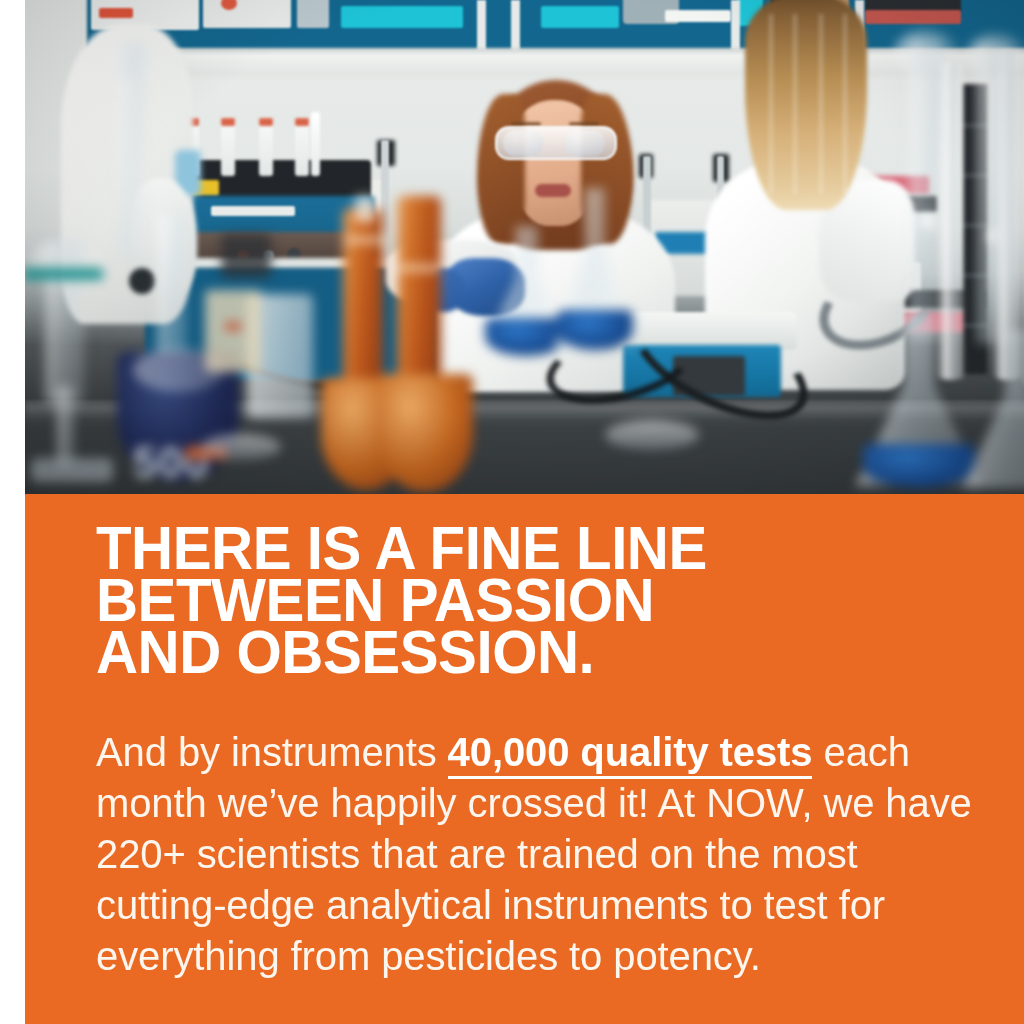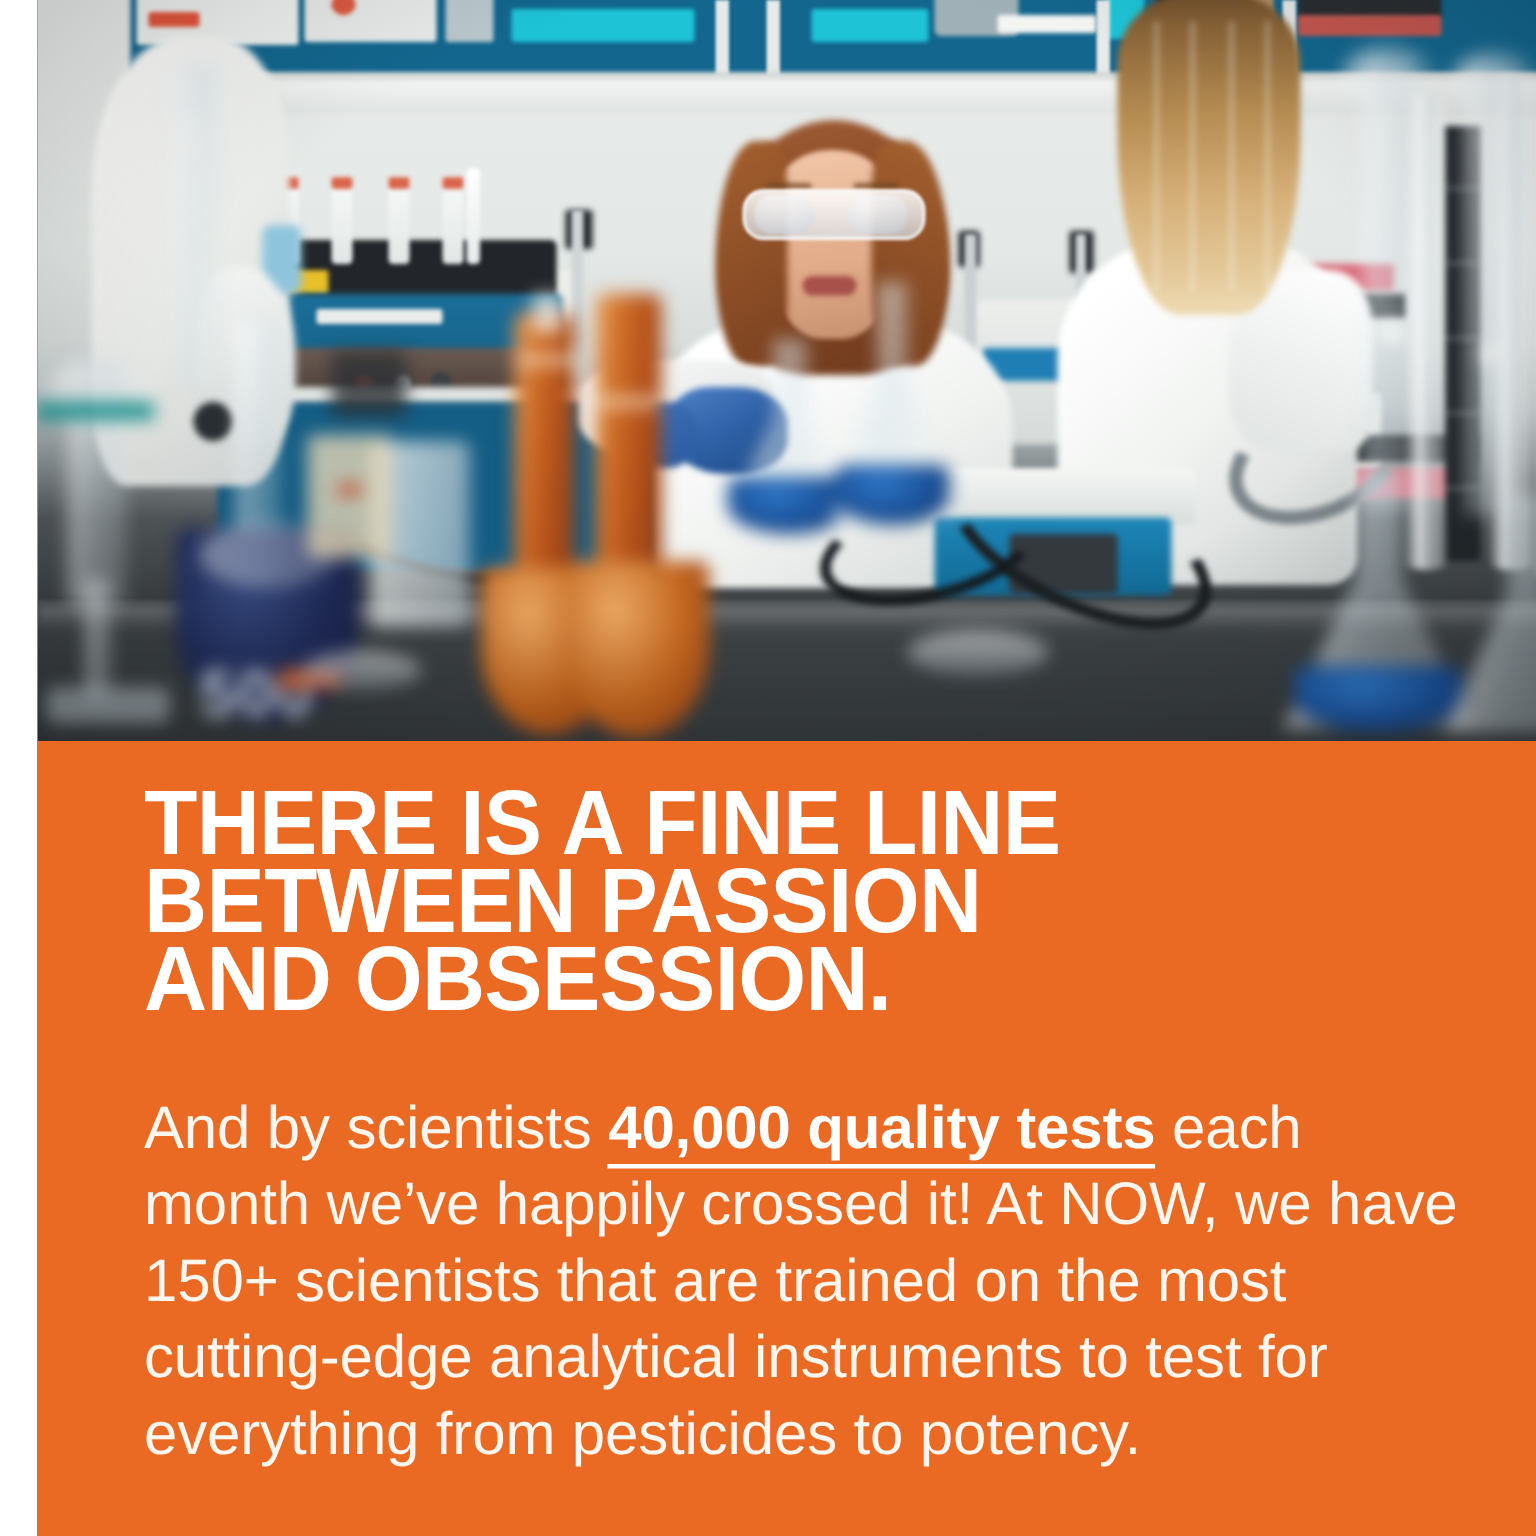--- a/index.html
+++ b/index.html
@@ -568,15 +568,15 @@
 
     <div id="photo-vignette"></div>
   </div>
 
   <div id="panel"></div>
 
   <h1 id="headline">THERE IS A FINE LINE
 BETWEEN PASSION
 AND OBSESSION.</h1>
 
-  <p id="body-copy"><span>And by scientists </span><span class="hl">40,000 quality tests</span><span> each month we’ve happily crossed it! At NOW, we have 150+ scientists that are trained on the most cutting-edge analytical instruments to test for everything from pesticides to potency.</span></p>
+  <p id="body-copy"><span>And by instruments </span><span class="hl">40,000 quality tests</span><span> each month we’ve happily crossed it! At NOW, we have 220+ scientists that are trained on the most cutting-edge analytical instruments to test for everything from pesticides to potency.</span></p>
 
 </div>
 
 </body></html>

